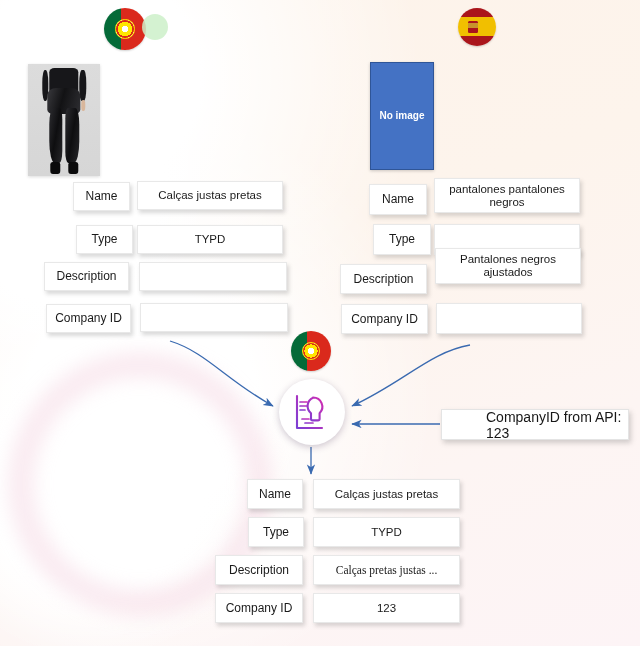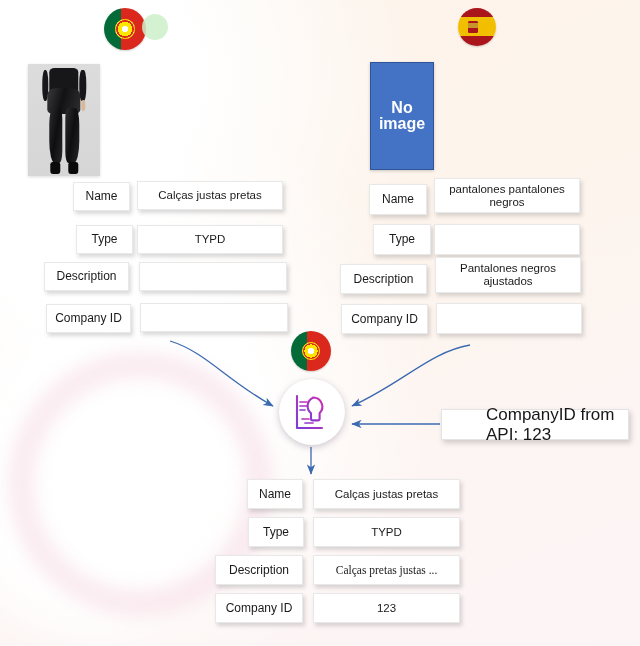--- a/index.html
+++ b/index.html
@@ -178,21 +178,21 @@
   .photo-boot-l { left: 13%; }
   .photo-boot-r { right: 13%; }
 
   .no-image-box {
     position: absolute;
     background: #4472C4;
     border: 1px solid #2f5597;
     box-sizing: border-box;
     color: #ffffff;
     font-weight: bold;
-    font-size: 16px;
+    font-size: 10px;
     line-height: 16px;
     text-align: center;
     display: flex;
     align-items: center;
     justify-content: center;
     box-shadow: 0 1px 3px rgba(0,0,0,0.2);
   }
 
   
   .field-label, .field-value {
@@ -215,21 +215,21 @@
   
   .callout {
     position: absolute;
     background: #ffffff;
     border: 1px solid #e4e4e4;
     box-sizing: border-box;
     box-shadow: 2px 3px 5px rgba(80,80,80,0.25);
     display: flex;
     align-items: center;
     justify-content: center;
-    font-size: 17px;
+    font-size: 14px;
     color: #171717;
     padding-left: 44px;
   }
 
   
   .hub {
     position: absolute;
     left: 279px;
     top: 379px;
     width: 66px;
@@ -296,21 +296,21 @@
 
   <div class="no-image-box" style="left:370px; top:62px; width:64px; height:108px;">No image</div>
 
   <div class="field-label" style="left:369px; top:184px; width:58px; height:31px;">Name</div>
   <div class="field-value" style="left:434px; top:178px; width:146px; height:35px;">pantalones pantalones negros</div>
 
   <div class="field-label" style="left:373px; top:224px; width:58px; height:31px;">Type</div>
   <div class="field-value" style="left:434px; top:224px; width:146px; height:31px;"></div>
 
   <div class="field-label" style="left:340px; top:264px; width:87px; height:30px;">Description</div>
-  <div class="field-value" style="left:435px; top:257px; width:146px; height:36px;">Pantalones negros ajustados</div>
+  <div class="field-value" style="left:435px; top:248px; width:146px; height:36px;">Pantalones negros ajustados</div>
 
   <div class="field-label" style="left:341px; top:304px; width:87px; height:30px;">Company ID</div>
   <div class="field-value" style="left:436px; top:303px; width:146px; height:31px;"></div>
 
   <svg class="arrows" viewBox="0 0 640 646">
     <defs>
       <marker id="ah" markerWidth="9" markerHeight="9" refX="7.4" refY="3.2" orient="auto" markerUnits="strokeWidth">
         <path d="M0,0 L8,3.2 L0,6.4 L2.2,3.2 z" fill="#3a6ab0"></path>
       </marker>
     </defs>

